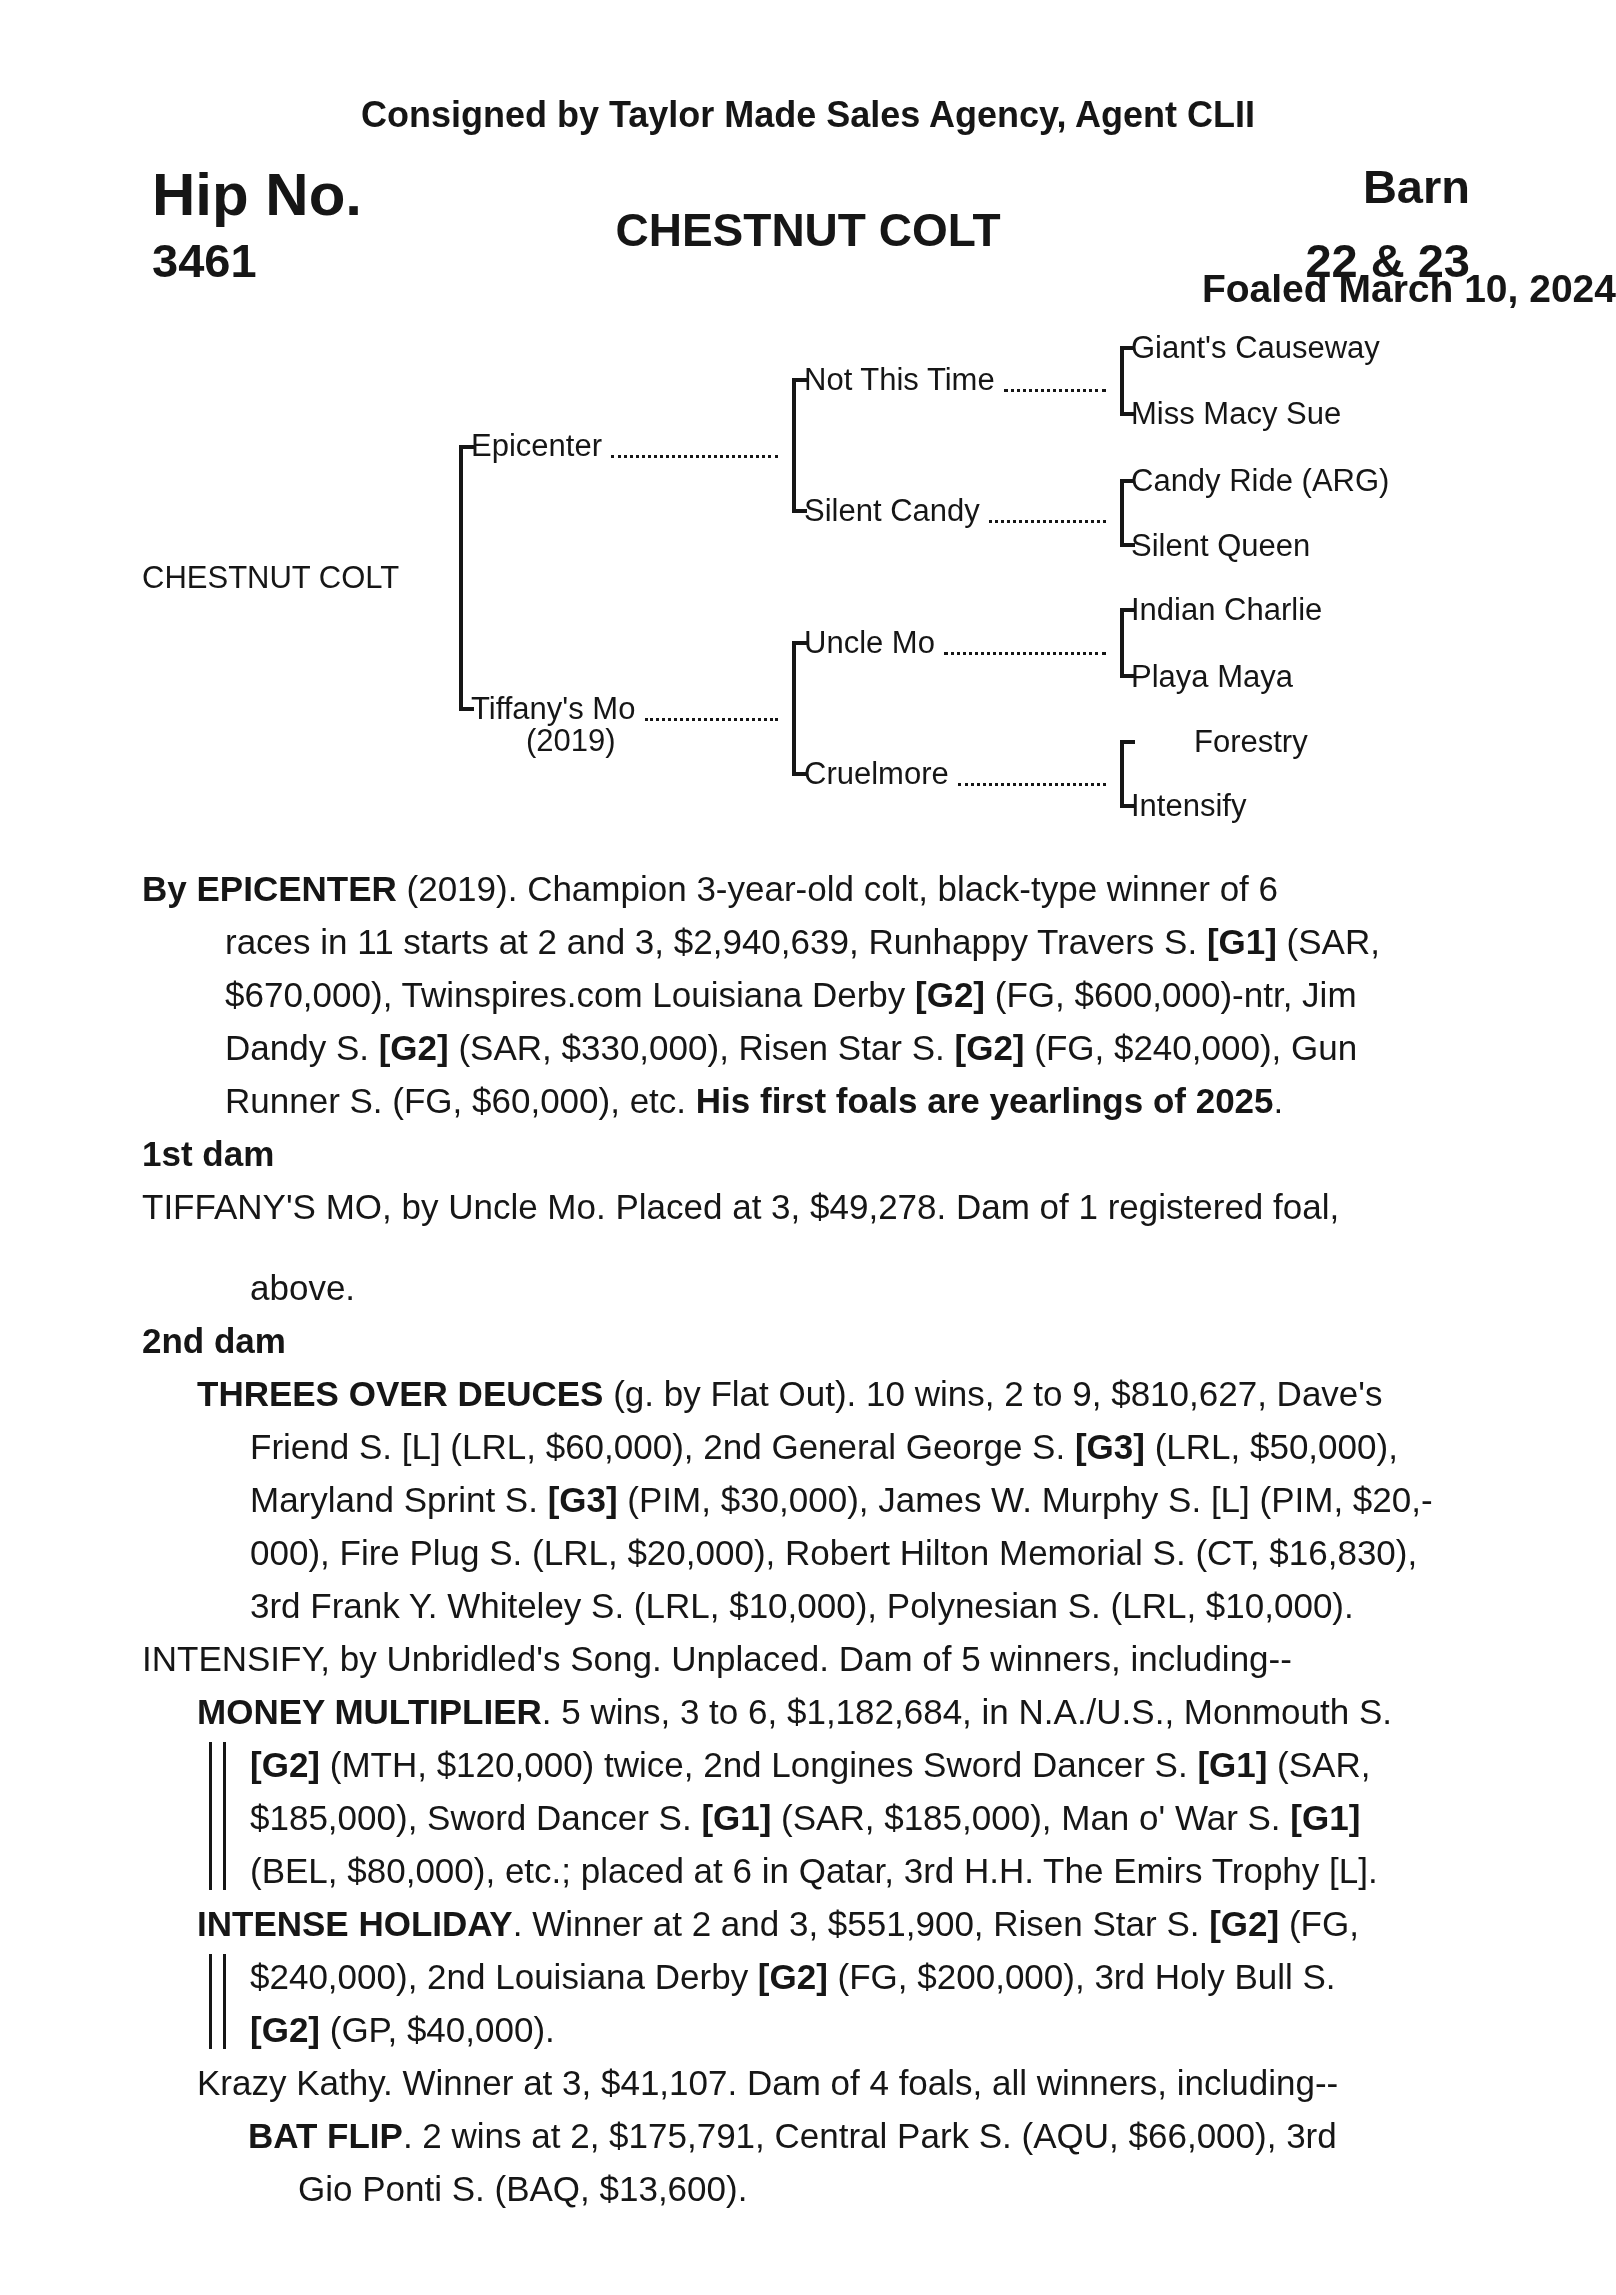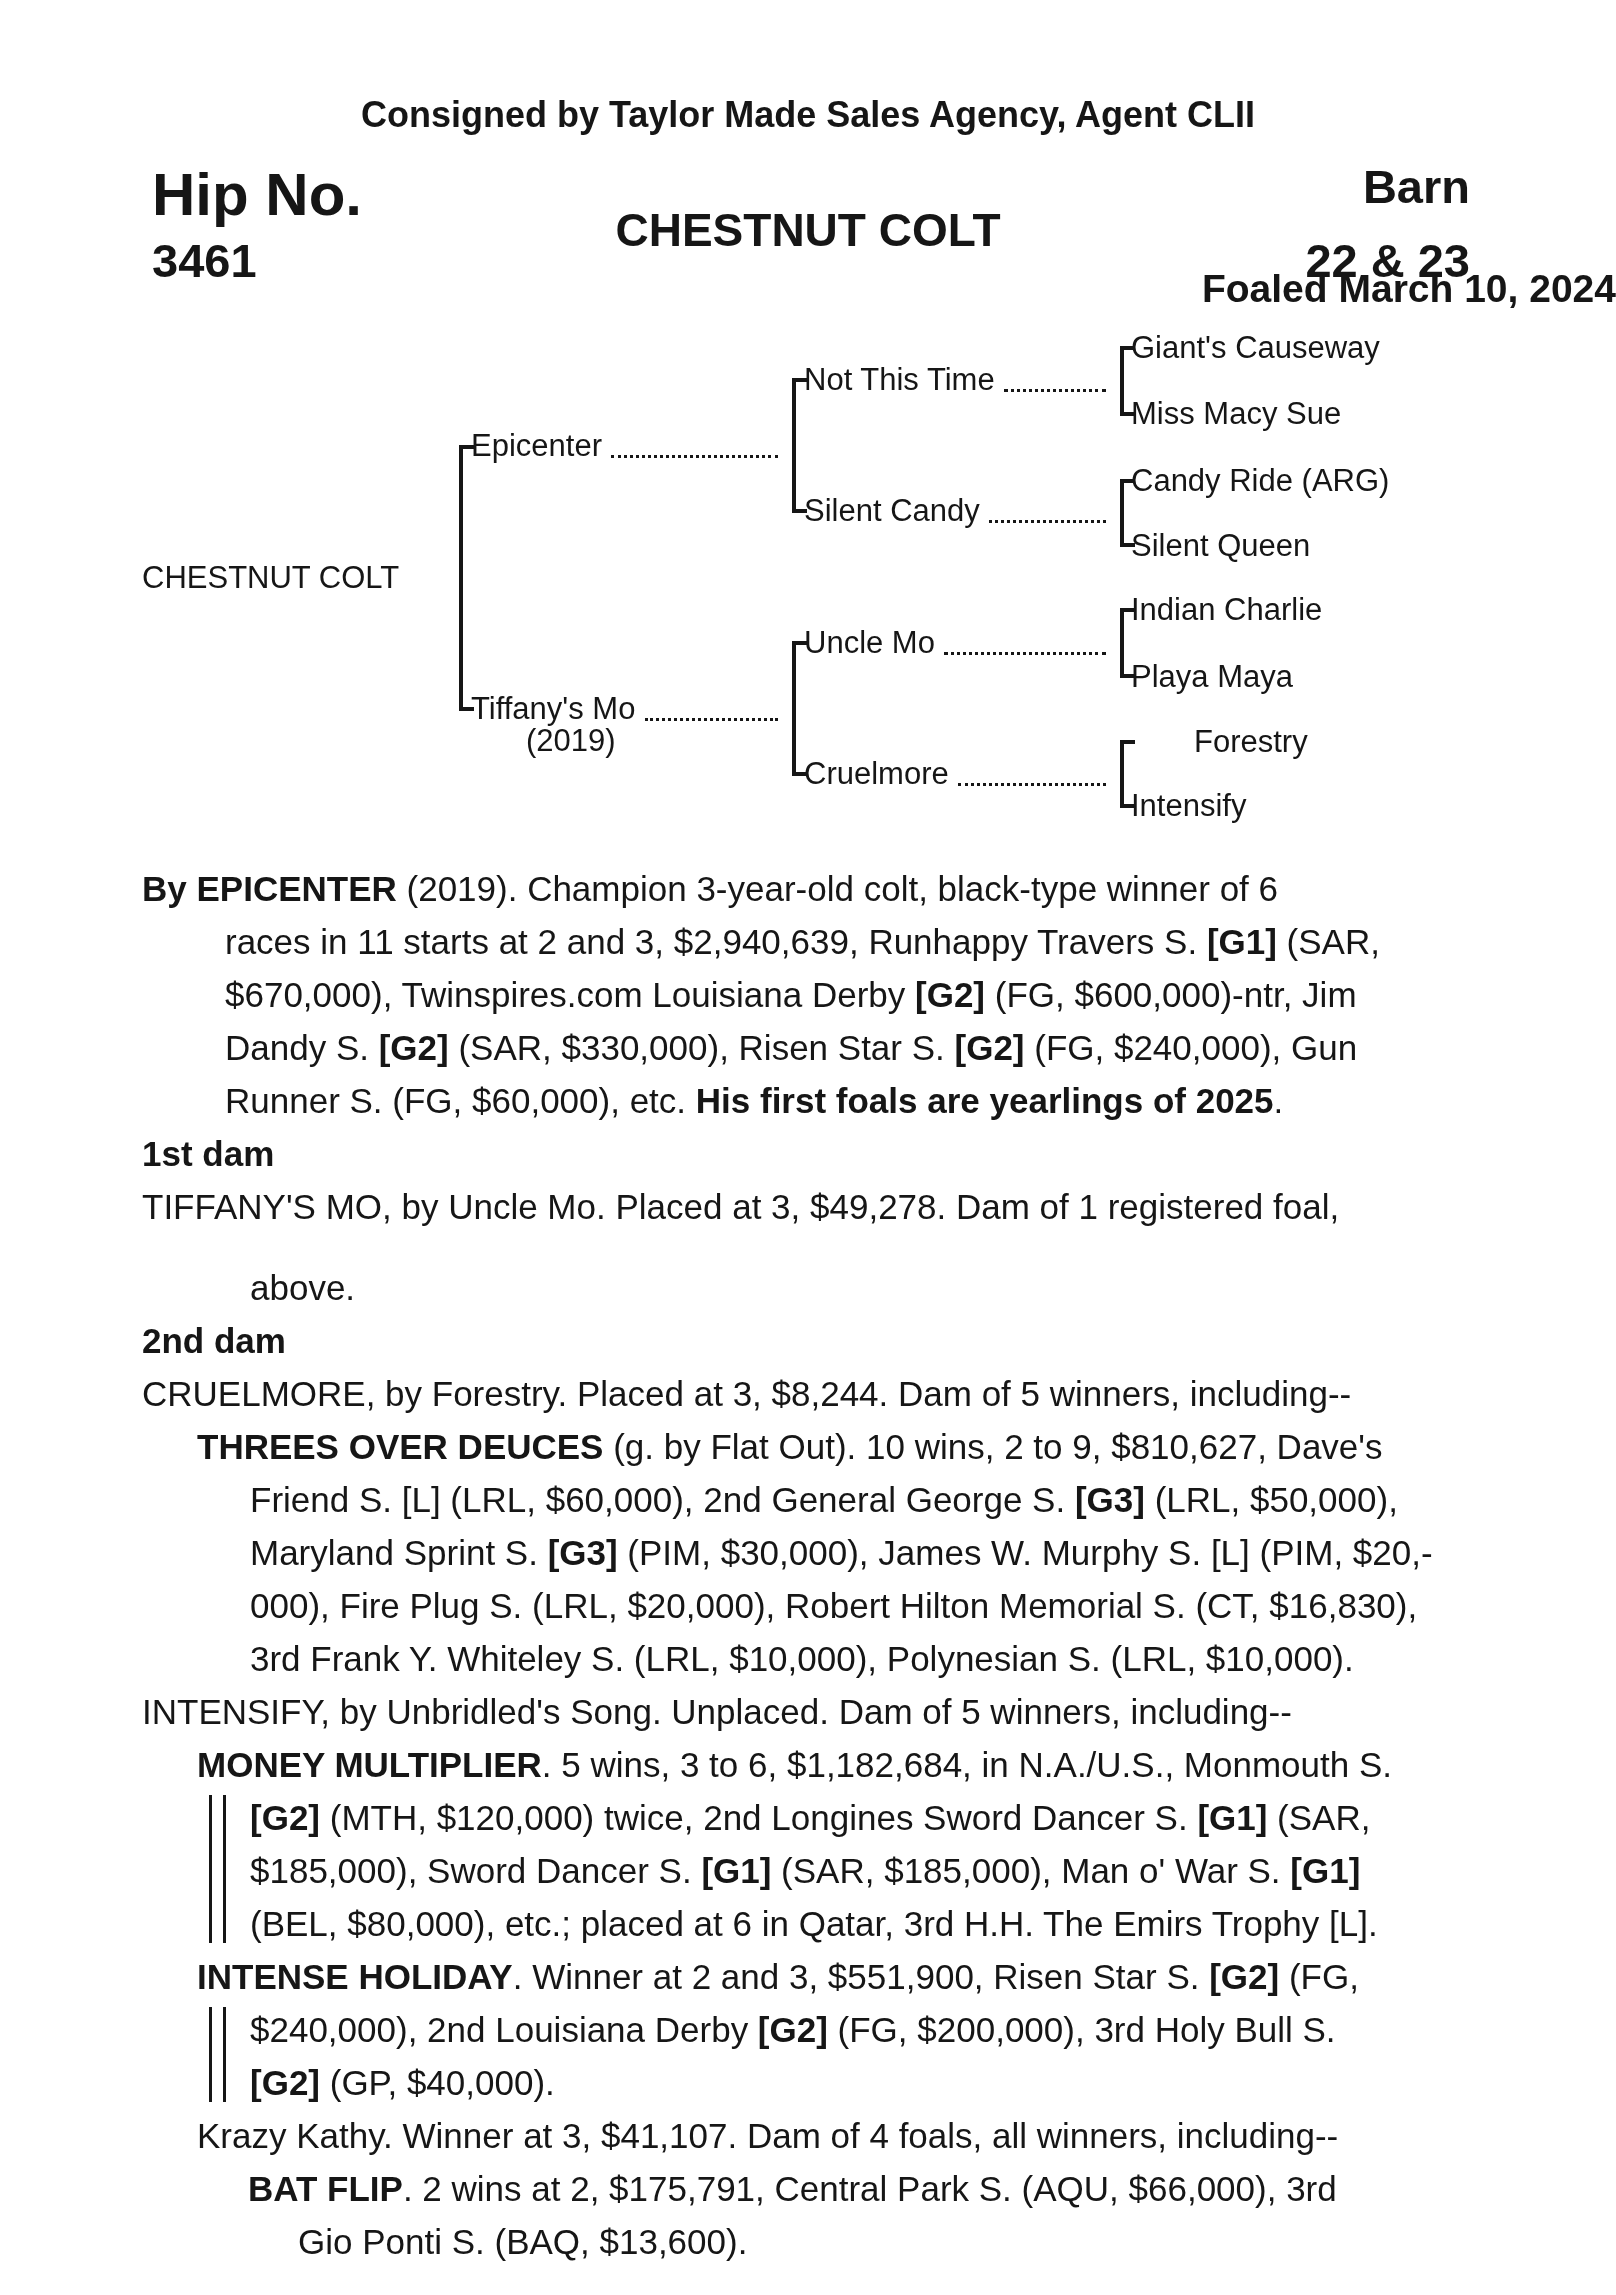--- a/index.html
+++ b/index.html
@@ -126,23 +126,20 @@
       </div>
       <div class="blk dam">
         <div class="line first"><span>TIFFANY'S MO, by Uncle Mo. Placed at 3, $49,278. Dam of 1 registered foal,</span></div>
         <div class="cont">
           <div class="line"><span>above.</span></div>
         </div>
       </div>
       <div class="blk heading">
         <div class="line first"><b>2nd dam</b></div>
       </div>
-      <div class="blk dam">
-        <div class="line first"><span>CRUELMORE, by Forestry. Placed at 3, $8,244. Dam of 5 winners, including--</span></div>
-      </div>
       <div class="blk produce">
         <div class="line first"><b>THREES OVER DEUCES</b><span> (g. by Flat Out). 10 wins, 2 to 9, $810,627, Dave's</span></div>
         <div class="cont">
           <div class="line"><span>Friend S. [L] (LRL, $60,000), 2nd General George S. </span><b>[G3]</b><span> (LRL, $50,000),</span></div>
           <div class="line"><span>Maryland Sprint S. </span><b>[G3]</b><span> (PIM, $30,000), James W. Murphy S. [L] (PIM, $20,-</span></div>
           <div class="line"><span>000), Fire Plug S. (LRL, $20,000), Robert Hilton Memorial S. (CT, $16,830),</span></div>
           <div class="line"><span>3rd Frank Y. Whiteley S. (LRL, $10,000), Polynesian S. (LRL, $10,000).</span></div>
         </div>
       </div>
       <div class="blk dam">

